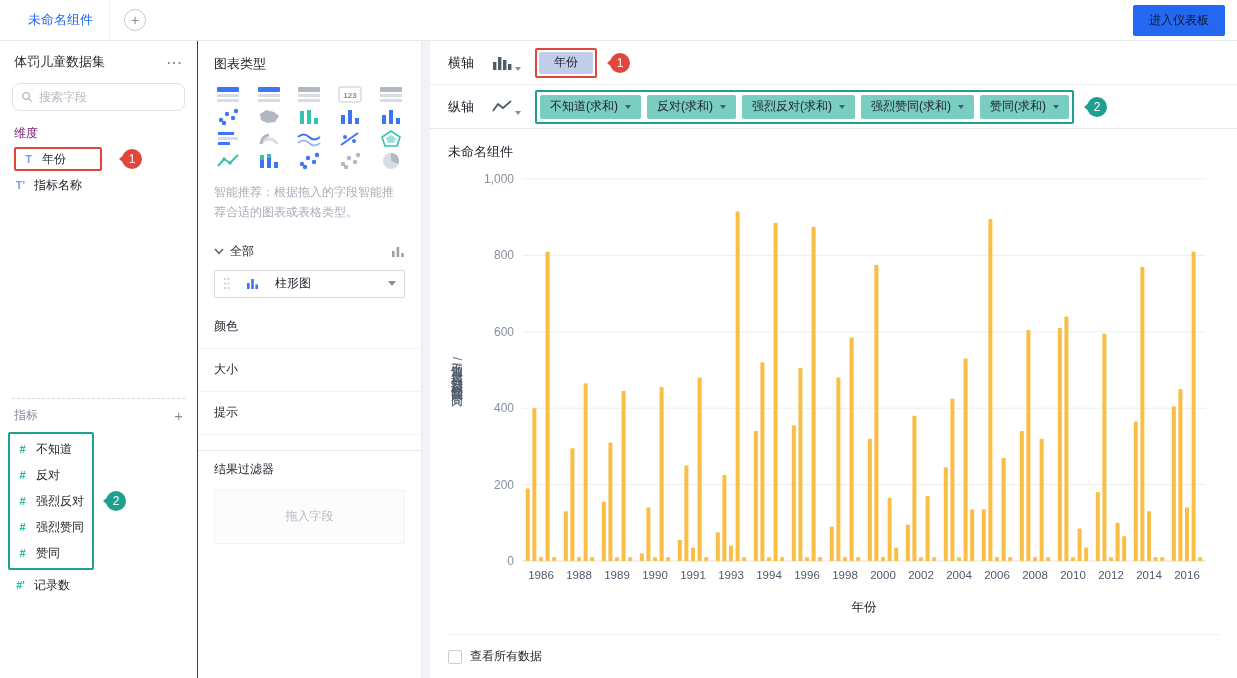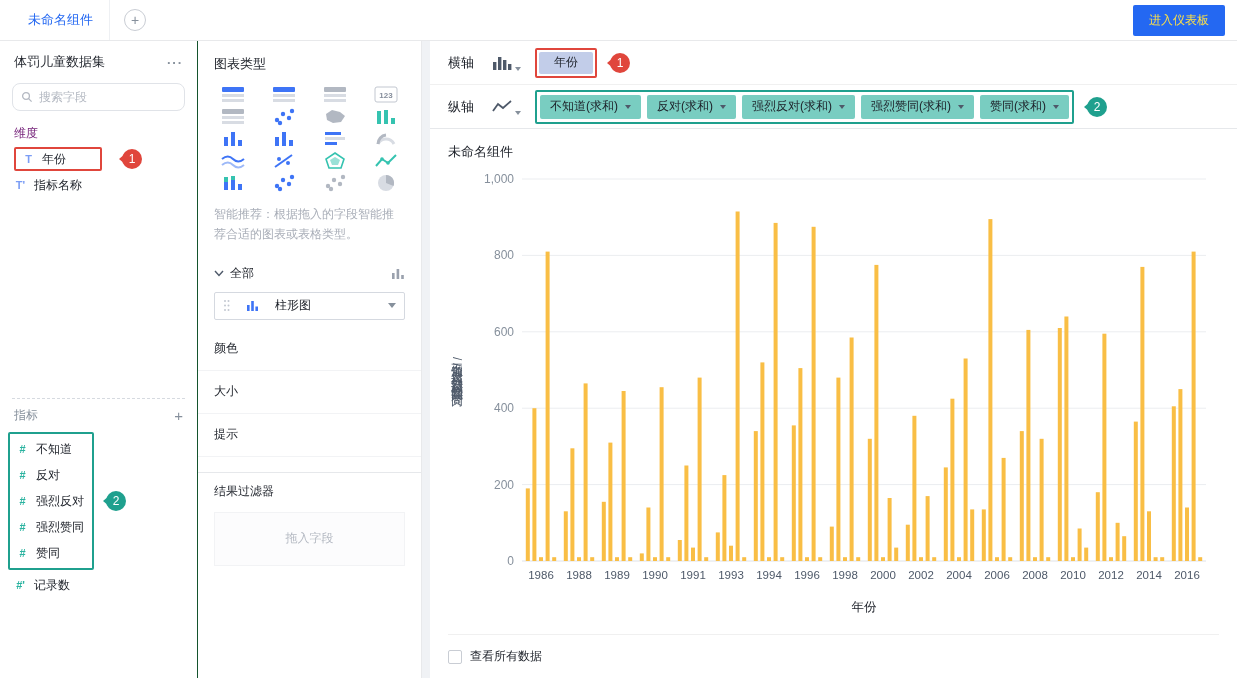--- a/index.html
+++ b/index.html
@@ -4,21 +4,21 @@
 <style>
   *{box-sizing:border-box;margin:0;padding:0}
   html,body{width:1237px;height:678px;overflow:hidden}
   body{font-family:"Liberation Sans","DejaVu Sans",sans-serif;font-size:12px;color:#1d2129;background:#fff}
   .app{display:flex;flex-direction:column;width:100%;height:100%}
 
   
   .topbar{flex:0 0 40px;border-bottom:1px solid #e8e9eb;display:flex;align-items:center;background:#fff;padding:0 12px}
   .tab-title{color:#2468F2;font-size:13px;padding:0 16px;height:40px;display:flex;align-items:center;border-right:1px solid #eef0f3}
   .add-tab{width:22px;height:22px;border:1px solid #c9cdd4;border-radius:50%;display:flex;align-items:center;justify-content:center;color:#86909c;font-size:14px;margin-left:14px;cursor:pointer;background:#fff}
-  .enter-btn{margin-left:auto;background:#2468F2;color:#fde047;border:none;border-radius:2px;font-size:12px;padding:7px 16px;cursor:pointer}
+  .enter-btn{margin-left:auto;background:#2468F2;color:#0f172a;border:none;border-radius:2px;font-size:12px;padding:7px 16px;cursor:pointer}
 
   .main{flex:1;display:flex;min-height:0}
 
   
   .left-panel{width:198px;flex:0 0 198px;border-right:1px solid #14532d;display:flex;flex-direction:column;overflow:hidden}
   .dataset-header{display:flex;align-items:center;justify-content:space-between;padding:12px 14px 4px;font-size:13px}
   .more-dots{color:#86909c;letter-spacing:1px;cursor:pointer;font-weight:bold}
   .search-box{margin:8px 12px 4px;height:28px;border:1px solid #e0e3e8;border-radius:8px;display:flex;align-items:center;padding:0 8px;gap:6px;background:#fff}
   .search-ph{color:#b4b9c2}
   .section-label{padding:10px 14px 4px;color:#701a75}
@@ -39,21 +39,21 @@
   .badge::before{content:"";position:absolute;left:-8px;top:50%;transform:translateY(-50%);border:5px solid transparent}
   .badge.red{background:#E0463C}
   .badge.red::before{border-right:6px solid #E0463C}
   .badge.teal{background:#1FA08E}
   .badge.teal::before{border-right:6px solid #1FA08E}
   .badge.abs{position:absolute;right:-34px;top:50%;transform:translateY(-50%);margin:0}
 
   
   .mid-panel{width:224px;flex:0 0 224px;border-right:1px solid #e8e9eb;display:flex;flex-direction:column;overflow:hidden}
   .mid-header{padding:14px 16px 10px;font-size:13px}
-  .ct-grid{display:grid;grid-template-columns:repeat(4,1fr);padding:0 10px;justify-items:center}
+  .ct-grid{display:grid;grid-template-columns:repeat(5,1fr);padding:0 10px;justify-items:center}
   .ct-icon{width:30px;height:22px;display:flex;align-items:center;justify-content:center;cursor:pointer;border-radius:2px}
   .hint{padding:12px 16px 10px;color:#a9aeb8;line-height:1.65}
   .tabs{display:flex;height:34px;border-bottom:1px solid #e8e9eb;flex:0 0 34px}
   .tab{flex:1;display:flex;align-items:center;justify-content:center;cursor:pointer;font-size:12px}
   .tab.active{color:#2468F2;background:#fff;border-bottom:2px solid #2468F2}
   .tab.inactive{color:#4e5969;background:#f7f8fa;border-left:1px solid #e8e9eb}
   .all-row{display:flex;align-items:center;gap:6px;padding:10px 16px 8px}
   .all-row .right-ic{margin-left:auto}
   .style-dd{margin:2px 16px 8px;height:28px;border:1px solid #d5d9e0;border-radius:2px;display:flex;align-items:center;gap:16px;padding:0 8px;background:#fff;cursor:pointer}
   .caret{width:0;height:0;border-left:4px solid transparent;border-right:4px solid transparent;border-top:5px solid #86909c}

